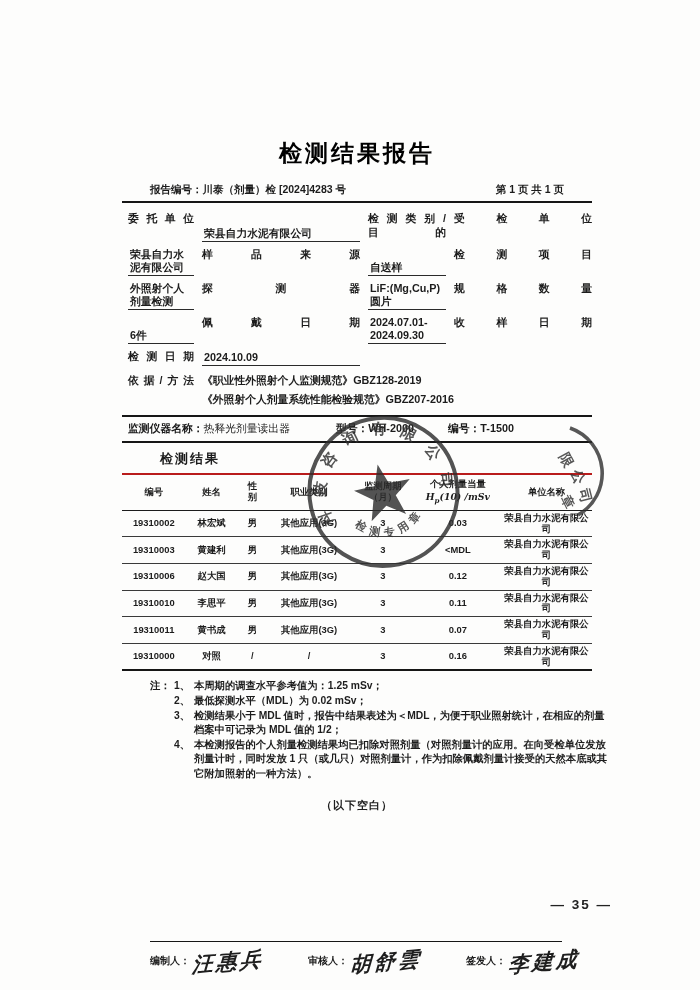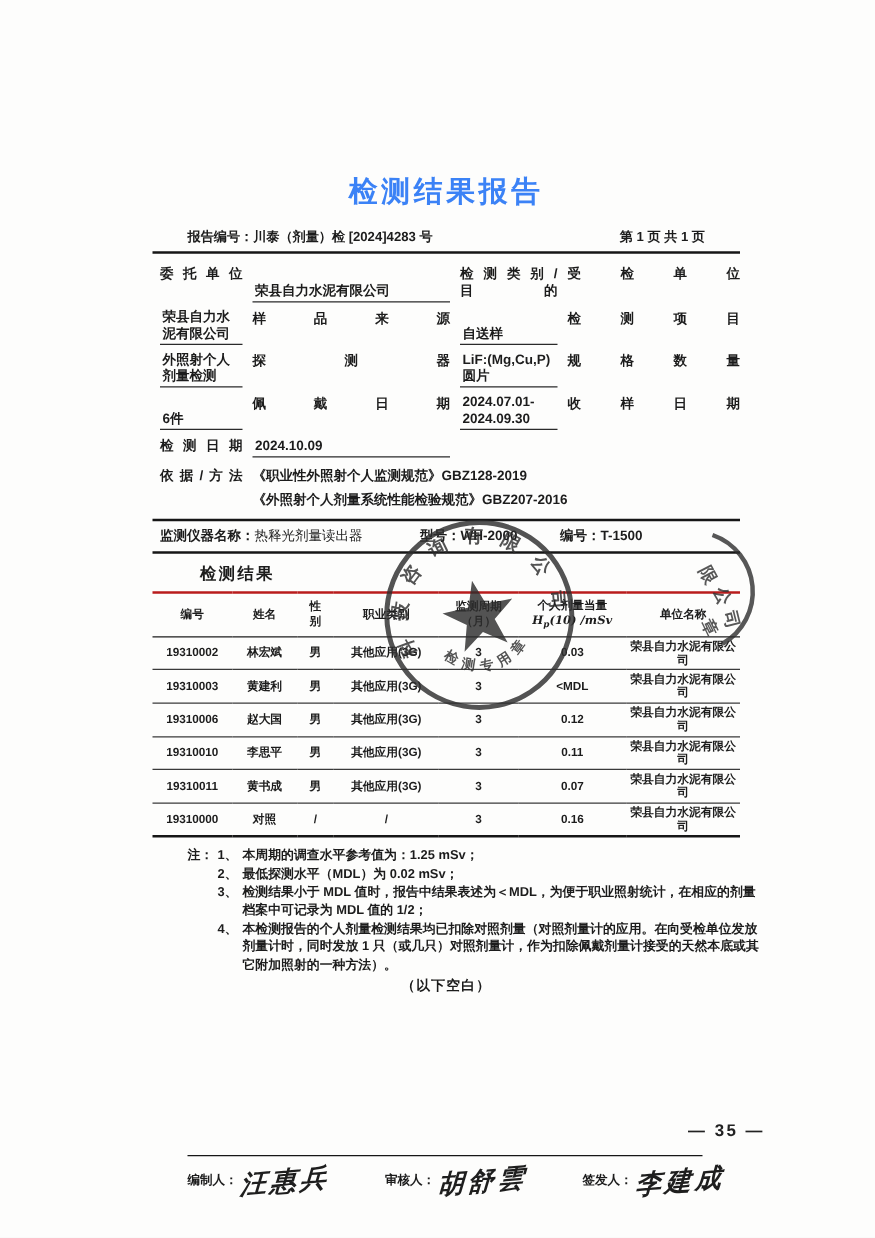--- a/index.html
+++ b/index.html
@@ -20,21 +20,21 @@
     position:absolute;
     left:122px;top:138px;
     width:470px;
   }
   .title{
     margin:0 0 14px 0;
     text-align:center;
     font-size:23px;
     font-weight:bold;
     letter-spacing:3px;
-    color:#3b82f6;
+    color:#000000;
   }
   .report-line{
     display:flex;
     justify-content:space-between;
     align-items:baseline;
     font-size:10.5px;
     font-weight:bold;
     padding:0 28px 4px 28px;
   }
   .rule{border:0;border-top:2px solid #161616;margin:0;}
@@ -138,21 +138,21 @@
     width:440px;
   }
   .notes-prefix{position:absolute;left:0;top:0;font-weight:bold;}
   .note-item{display:flex;}
   .note-no{flex:0 0 20px;}
   .note-text{flex:1;}
   .blank-note{
     text-align:center;
     font-weight:bold;
     font-size:11px;
-    margin-top:0;
+    margin-top:16px;
     letter-spacing:1px;
   }
 
   .sign-rule{
     border:0;border-top:1.6px solid #161616;
     margin:128px 0 0 28px;
     width:412px;
   }
   .signatures{
     display:flex;

